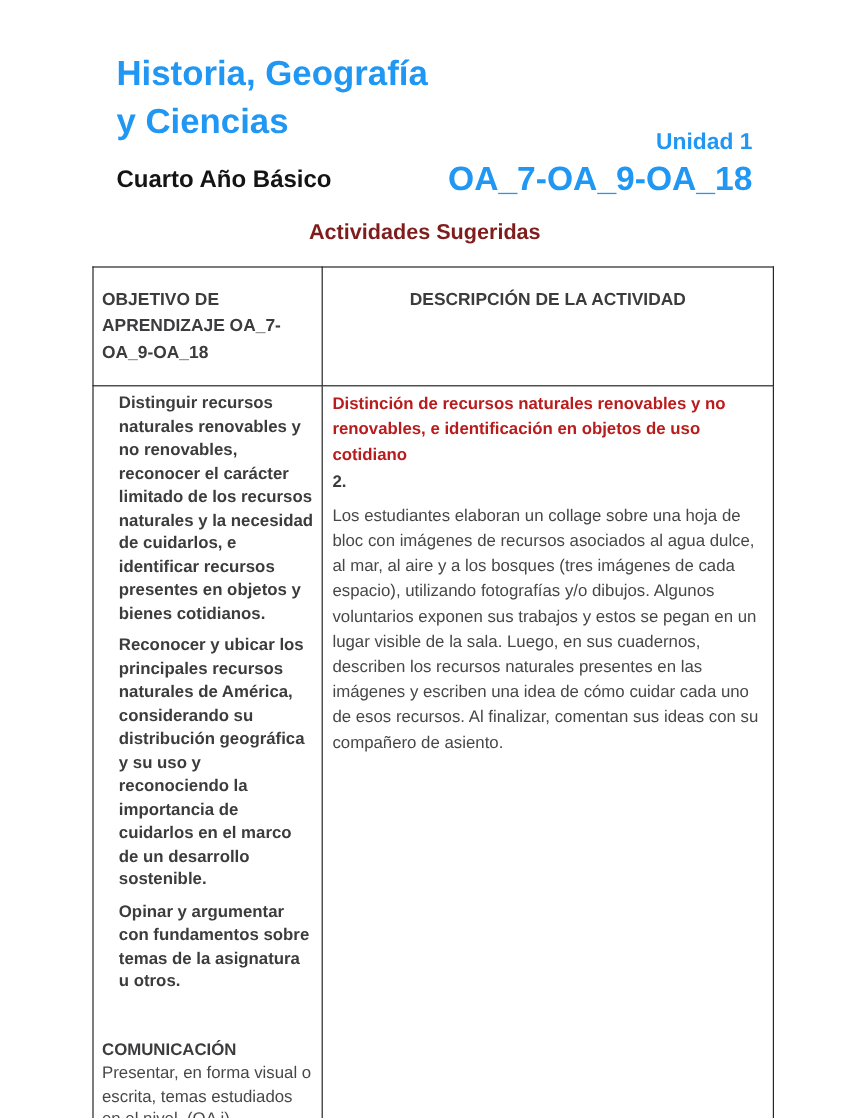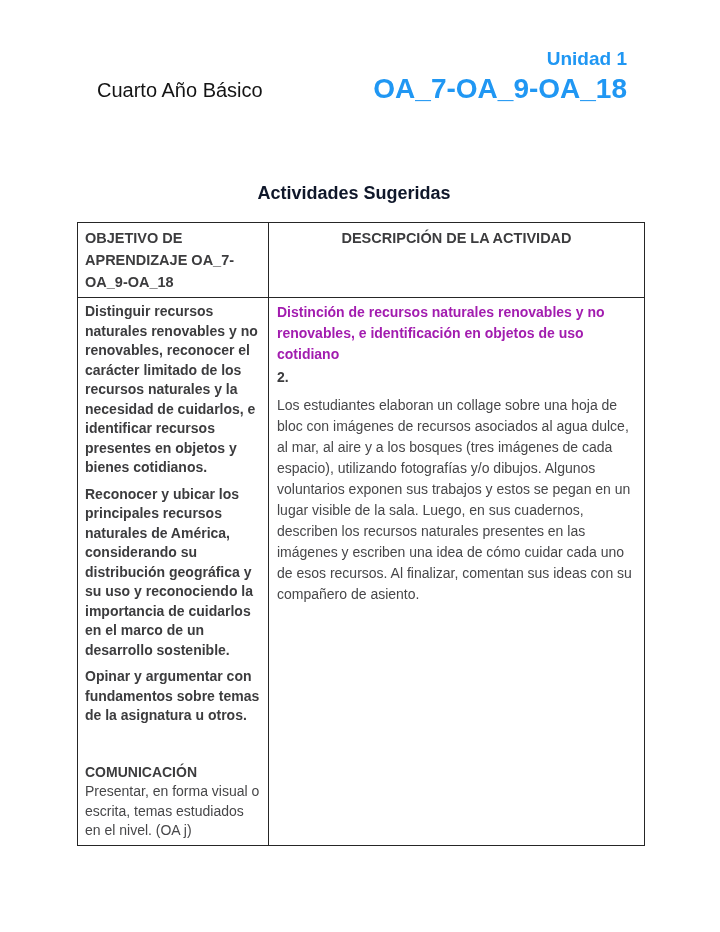--- a/index.html
+++ b/index.html
@@ -33,24 +33,24 @@
   .doc-title {
     margin: 0;
     color: #2097F3;
     font-weight: bold;
     font-size: 29px;
     line-height: 40px;
   }
   .doc-title .line { display: block; }
   .doc-subtitle {
     color: #141414;
-    font-weight: normal;
+    font-weight: bold;
     font-size: 20px;
     line-height: 25px;
-    margin-top: 0;
+    margin-top: 16px;
   }
   .header-right {
     text-align: right;
     flex: 0 0 auto;
     padding-bottom: 1px;
   }
   .unit-label {
     color: #2097F3;
     font-weight: bold;
     font-size: 19px;
@@ -64,21 +64,21 @@
   }
 
   
   .section-title {
     position: absolute;
     top: 182px;
     left: 0;
     width: 708px;
     text-align: center;
     margin: 0;
-    color: #0f172a;
+    color: #7f1d1d;
     font-weight: bold;
     font-size: 18px;
     line-height: 22px;
   }
 
   
   table.activities {
     position: absolute;
     left: 77px;
     top: 222px;
@@ -90,68 +90,69 @@
   table.activities th,
   table.activities td {
     border: 1.5px solid #262626;
     vertical-align: top;
     background: #ffffff;
   }
   table.activities th {
     font-size: 14.5px;
     line-height: 22px;
     color: #3c3c3e;
-    padding: 4px 7px;
+    padding: 16px 7px;
     height: 61px;
     font-weight: bold;
   }
   th.obj-h  { text-align: left; }
   th.desc-h { text-align: center; }
 
   table.activities td { height: 537px; }
   td.obj-cell {
     padding: 4px 6px 4px 7px;
     font-size: 14px;
     font-weight: bold;
     line-height: 19.5px;
     color: #3c3c3e;
   }
   td.desc-cell {
     padding: 4px 10px 4px 8px;
     font-size: 14px;
     line-height: 21px;
     color: #474749;
   }
-  .obj-cell p { margin: 0 0 7px 0; }
+  .obj-cell p { margin: 0 0 7px 14px; }
   .comm-heading { margin: 37px 0 0 0 !important; }
   .comm-text {
     font-weight: normal;
     color: #474749;
     margin: 0 !important;
   }
   .act-heading {
     font-weight: bold;
-    color: #a21caf;
+    color: #b91c1c;
     margin: 0;
   }
   .act-number {
     font-weight: bold;
     color: #3c3c3e;
     margin: 2px 0 7px 0;
   }
   .act-desc { margin: 0; }
 </style>
 </head>
 <body>
 
 <div class="page">
 
   <header class="doc-header">
     <div class="header-left">
       <h1 class="doc-title">
+        <span class="line">Historia, Geografía y Ciencias</span>
       </h1>
       <div class="doc-subtitle">Cuarto Año Básico</div>
     </div>
     <div class="header-right">
       <div class="unit-label">Unidad 1</div>
       <div class="oa-codes">OA_7-OA_9-OA_18</div>
     </div>
   </header>
 
   <h2 class="section-title">Actividades Sugeridas</h2>

